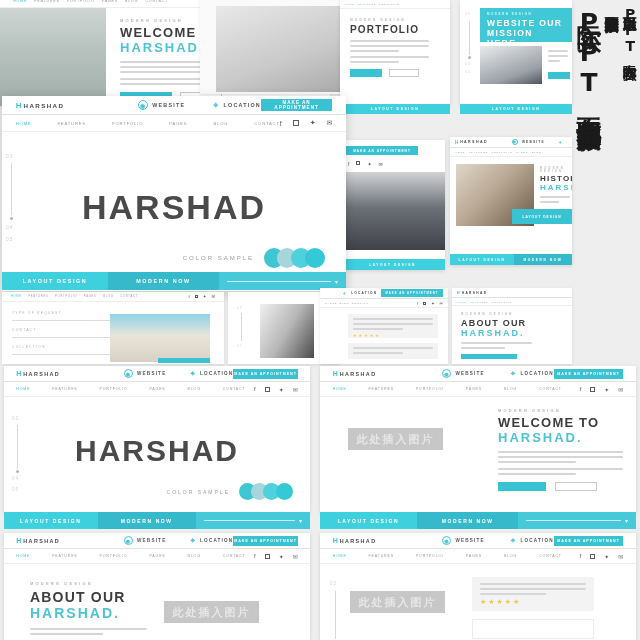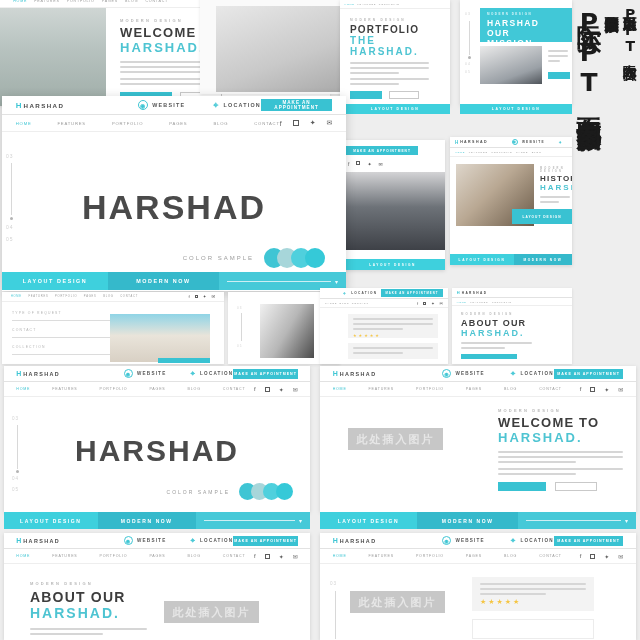--- a/index.html
+++ b/index.html
@@ -163,21 +163,20 @@
     <div class="navrow" style="height:9px; font-size:2.4px;">
       <div class="nav" style="gap:5%;">
         <span class="active">HOME</span>
         <span>FEATURES</span>
         <span>PORTFOLIO</span>
       </div>
     </div>
     <div style="padding:9px 10px 0 10px;">
       <div class="eyebrow" style="font-size:3.2px;">MODERN DESIGN</div>
       <div class="h-dark" style="font-size:10px; margin-top:2px;">PORTFOLIO</div>
-      <div class="h-teal" style="font-size:10px;">THE HARSHAD.</div>
       <div class="lorem" style="margin-top:5px; width:88%;">
           <i></i>
           <i></i>
           <i></i>
         </div>
       <div class="lorem" style="margin-top:4px; width:88%;">
           <i></i>
           <i></i>
         </div>
       <div style="display:flex; gap:7px; margin-top:6px;">
@@ -192,21 +191,21 @@
 
   <div class="slide" style="left:460px; top:0px; width:112px; height:105px;">
     <div class="numcol" style="left:5px; top:12px; font-size:3.4px;">03</div>
     <div class="numline" style="left:9px; top:21px; height:34px;"></div>
     <div class="numdot" style="left:8px; top:56px;"></div>
     <div class="numcol" style="left:5px; top:62px; font-size:3.4px;">04</div>
     <div class="numcol" style="left:5px; top:70px; font-size:3.4px;">05</div>
 
     <div style="position:absolute;left:20px;top:8px;right:0;height:34px;background:#41c8d7;padding:4px 7px;">
       <div style="color:#d6f4f8;font-size:3px;letter-spacing:1.5px;font-weight:700;">MODERN DESIGN</div>
-      <div style="color:#fff;font-size:8.5px;font-weight:700;letter-spacing:1.4px;margin-top:2px;">HARSHAD OUR</div>
+      <div style="color:#fff;font-size:8.5px;font-weight:700;letter-spacing:1.4px;margin-top:2px;">WEBSITE OUR</div>
       <div style="color:#fff;font-size:8.5px;font-weight:700;letter-spacing:1.4px;">MISSION HERE</div>
     </div>
     <div class="photo desk" style="position:absolute;left:20px;top:46px;width:62px;height:38px;"></div>
     <div class="lorem" style="position:absolute;left:88px;top:50px;width:20px;">
         <i></i>
         <i></i>
         <i></i>
       </div>
     <div class="btn-fill" style="position:absolute;left:88px;top:72px;width:22px;height:7px;"></div>
   </div>

